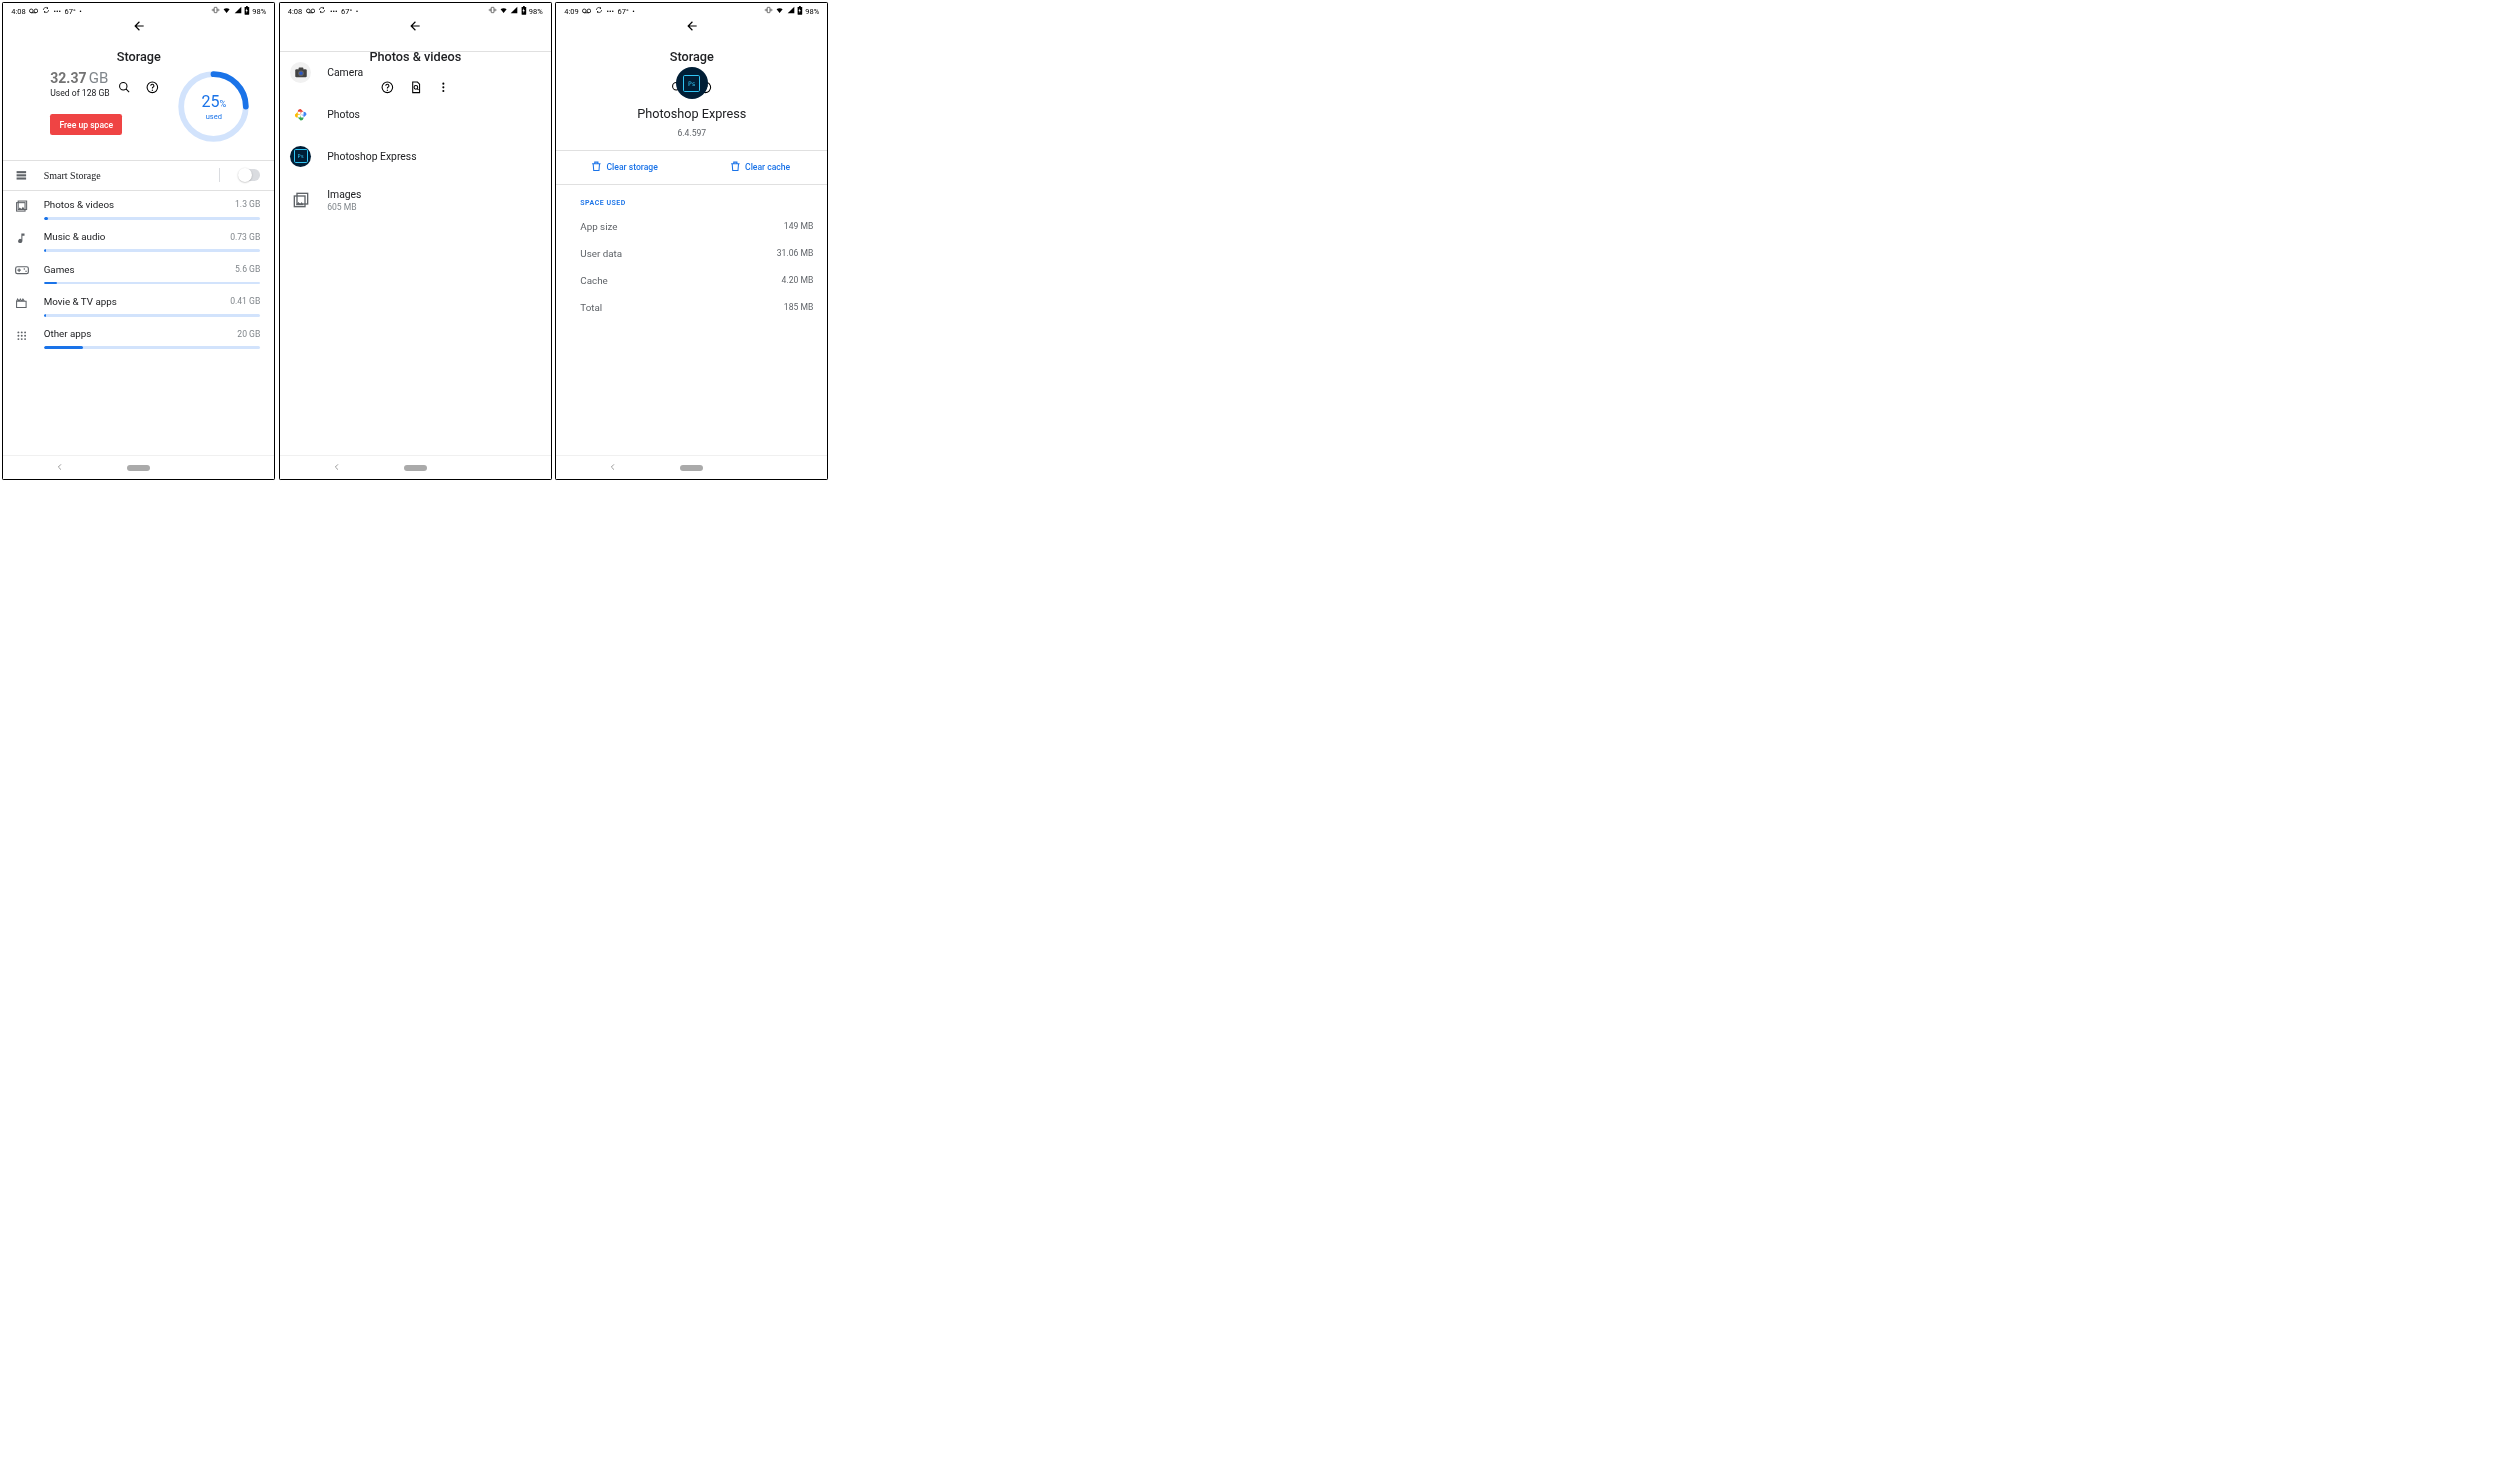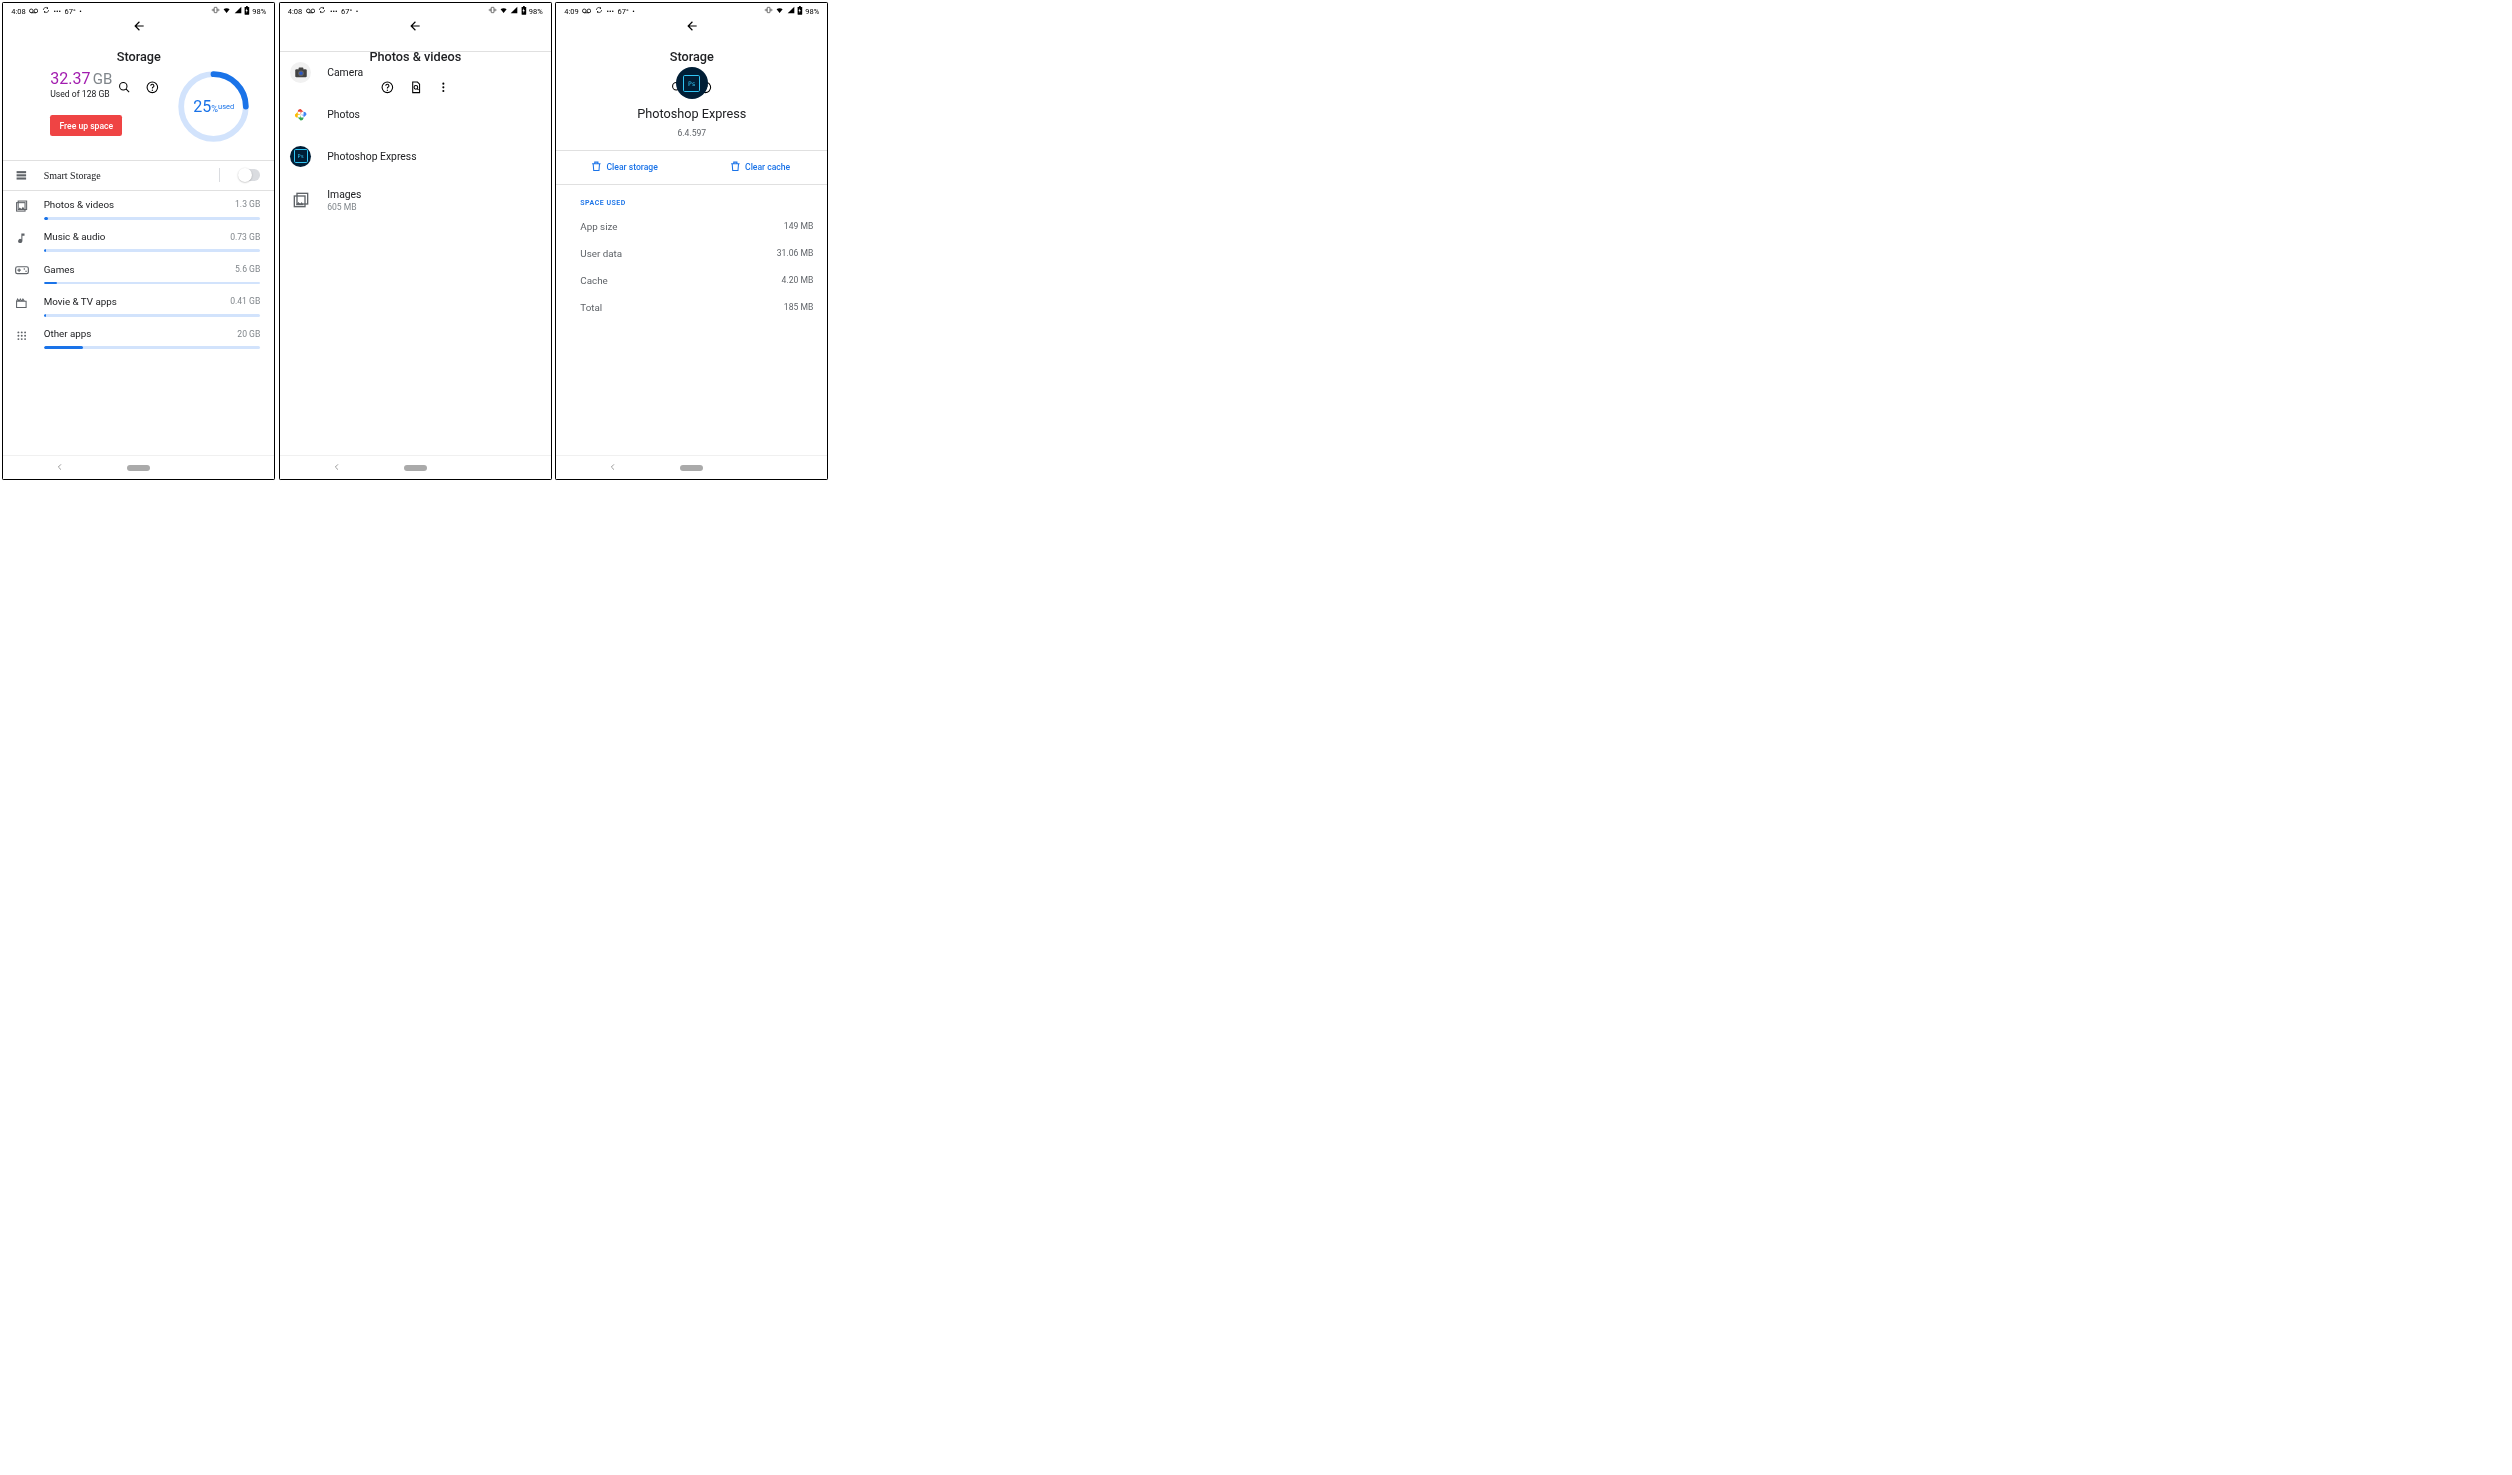--- a/index.html
+++ b/index.html
@@ -14,27 +14,27 @@
   .dot { font-size: 5.8px; }
 
   
   .app-bar { height: 32px; display: flex; align-items: center; padding: 0 8px; gap: 16px; flex-direction: column; }
   .app-bar .title { font-size: 12.7px; font-weight: 500; color: #202124; flex: 1; }
   .app-bar .actions { display: flex; gap: 14px; align-items: center; }
   .icon-btn { width: 14px; height: 14px; display: inline-flex; align-items: center; justify-content: center; color: #202124; }
 
   
   .summary { display: flex; padding: 17.3px 16px 16px 47px; align-items: flex-start; justify-content: space-between; }
-  .summary-left .used-num { font-size: 16px; color: #a21caf; font-weight: 400; }
+  .summary-left .used-num { font-size: 14px; color: #737373; font-weight: 700; }
   .summary-left .gb { font-size: 15px; color: #80868b; }
   .summary-left .used-sub { font-size: 8.6px; color: #202124; margin-top: 1.2px; }
   .btn-primary { margin-top: 16px; background: #ef4444; color: #fff; border: none; border-radius: 2.3px; padding: 5.8px 9.2px; font-size: 8.6px; font-weight: 500; }
   .donut-wrap { position: relative; width: 75px; height: 75px; margin-right: 7px; }
   .donut-wrap svg { transform: rotate(-90deg); }
-  .donut-label { position: absolute; inset: 0; display: flex; flex-direction: row; align-items: center; justify-content: center; }
+  .donut-label { position: absolute; inset: 0; display: flex; flex-direction: column; align-items: center; justify-content: center; }
   .donut-label .pct { font-size: 16px; color: #1a73e8; font-weight: 400; }
   .donut-label .pct-sm { font-size: 9.2px; }
   .donut-label .used-word { font-size: 7.5px; color: #1a73e8; margin-top: 1.2px; }
 
   .divider { height: 0.6px; background: #e0e0e0; width: 100%; }
 
   .row { display: flex; align-items: center; padding: 8px 14px 8px 10.4px; gap: 14px; }
   .row .row-icon { width: 16px; display: flex; justify-content: center; color: #5f6368; }
   .row .row-body { flex: 1; }
   .row .row-title { font-size: 10px; color: #202124; font-family: Liberation Serif, serif; }

